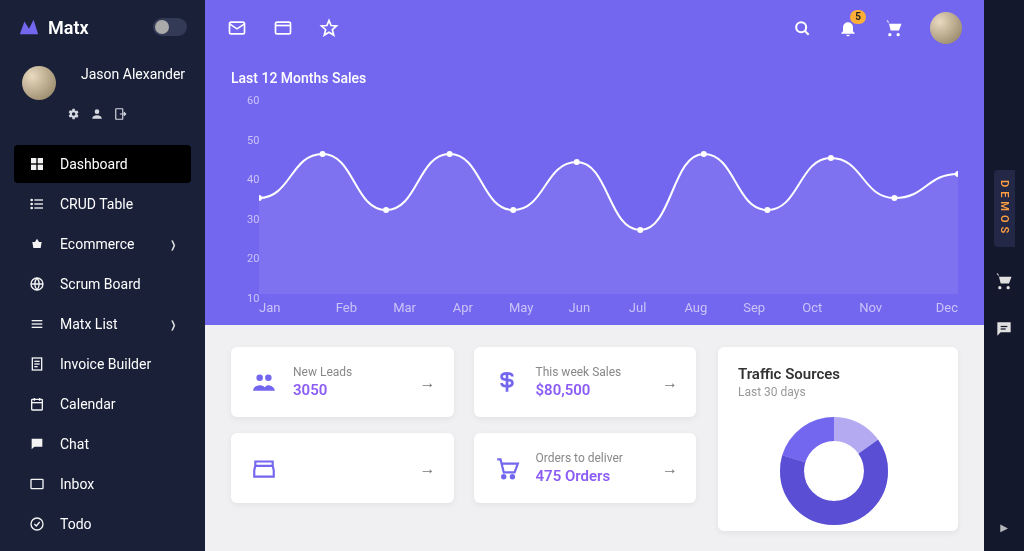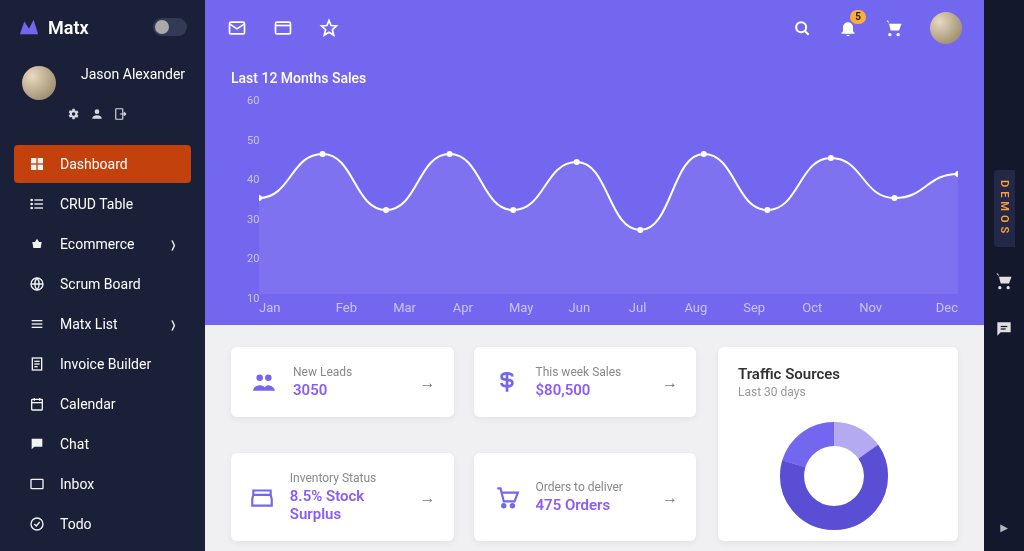--- a/index.html
+++ b/index.html
@@ -15,21 +15,21 @@
 .brand-toggle { margin-left: auto; width: 34px; height: 18px; background: #333a56; border-radius: 10px; position: relative; cursor: pointer; }
 .brand-toggle::after { content: ""; position: absolute; width: 14px; height: 14px; background: #aaa; border-radius: 50%; top: 2px; left: 2px; }
 
 .user { display: flex; gap: 25px; padding: 12px 18px 6px 22px; }
 .avatar-sm { width: 34px; height: 34px; border-radius: 50%; background: radial-gradient(circle at 30% 30%, #e8d9c0, #8a7a5a); }
 .user-name { font-size: 14px; font-weight: 400; }
 .user-actions { display: flex; gap: 10px; padding: 0 0 12px 66px; color: #d6d8e0; }
 
 .nav { list-style: none; padding: 8px 14px 0 14px; display: flex; flex-direction: column; gap: 2px; }
 .nav-item { display: flex; align-items: center; gap: 14px; padding: 11px 14px; border-radius: 4px; font-size: 14px; cursor: pointer; color: #fff; }
-.nav-item.active { background: #c2410c; }
+.nav-item.active { background: #000000; }
 .nav-item .chev { margin-left: auto; font-size: 10px; opacity: .9; transform: scaleX(.7); }
 .nav-icon { width: 18px; display: flex; justify-content: center; opacity: .95; }
 
 
 .rail { width: 40px; background: #13182c; display: flex; flex-direction: column; align-items: center; padding-top: 170px; gap: 24px; color: #e0e0e0; }
 .rail-demos { writing-mode: vertical-rl; letter-spacing: 4px; font-size: 11px; color: #ff9e43; font-weight: 600; background:#222845; padding:10px 4px; border-radius:4px 0 0 4px; }
 .rail-arrow { margin-top: auto; margin-bottom: 18px; font-size: 10px; opacity:.8; }
 
 
 .main { flex: 1; height: 551px; background: #f0f0f2; display: flex; flex-direction: column; overflow: hidden; }
@@ -49,21 +49,21 @@
 .chart-yaxis span { height: 0; }
 .chart-plot { position: absolute; left: 28px; right: 0; top: 0; bottom: 0; }
 .chart-plot svg { width: 100%; height: 100%; }
 .chart-xaxis { display: flex; margin-left: 28px; margin-top: 6px; font-size: 13px; color: #c9c4f8; }
 .chart-xaxis span { flex: 1; text-align: center; }
 .chart-xaxis span:first-child { text-align: left; }
 .chart-xaxis span:last-child { text-align: right; }
 
 
 .content { padding: 22px 26px 0 26px; display: flex; gap: 22px; position: relative; }
-.cards-col { flex: 1; display: flex; flex-direction: column; gap: 36px; }
+.cards-col { flex: 1; display: flex; flex-direction: column; gap: 16px; }
 .cards-row { display: flex; gap: 20px; }
 .stat-card { flex: 1; background: #fff; border-radius: 6px; padding: 18px 18px; display: flex; align-items: center; gap: 14px; box-shadow: 0 2px 6px rgba(0,0,0,.06); }
 .stat-icon { width: 30px; height: 30px; display: flex; align-items: center; justify-content: center; color: #7467ef; }
 .stat-text .lbl { font-size: 12px; color: #888; }
 .stat-text .val { font-size: 15px; font-weight: 600; color: #8b5cf6; margin-top: 2px; }
 .stat-arrow { margin-left: auto; color: #777; font-size: 16px; cursor: pointer; }
 
 .traffic-card { width: 240px; background: #fff; border-radius: 6px; padding: 18px 28px 0 20px; box-shadow: 0 2px 6px rgba(0,0,0,.06); display: flex; flex-direction: column; }
 .traffic-title { font-size: 15px; font-weight: 600; color: #333; }
 .traffic-sub { font-size: 12px; color: #999; margin-top: 2px; }
@@ -320,24 +320,20 @@
             <span class="stat-arrow">→</span>
           </div>
         </div>
         <div class="cards-row">
           <div class="stat-card">
             <div class="stat-icon">
                 <svg width="26" height="26" viewBox="0 0 24 24" fill="none" stroke="currentColor" stroke-width="2">
                   <path d="M4 10V6h16v4M4 10l-1 4v6h18v-6l-1-4M4 10h16"></path>
                 </svg>
               </div>
-            <div class="stat-text">
-              <div class="lbl">Inventory Status</div>
-              <div class="val">8.5% Stock Surplus</div>
-            </div>
             <span class="stat-arrow">→</span>
           </div>
           <div class="stat-card">
             <div class="stat-icon">
                 <svg width="26" height="26" viewBox="0 0 24 24" fill="none" stroke="currentColor" stroke-width="2">
                   <circle cx="9" cy="20" r="1.5" fill="currentColor"></circle>
                   <circle cx="17" cy="20" r="1.5" fill="currentColor"></circle>
                   <path d="M3 4h3l3 12h10l3-8H7"></path>
                 </svg>
               </div>

